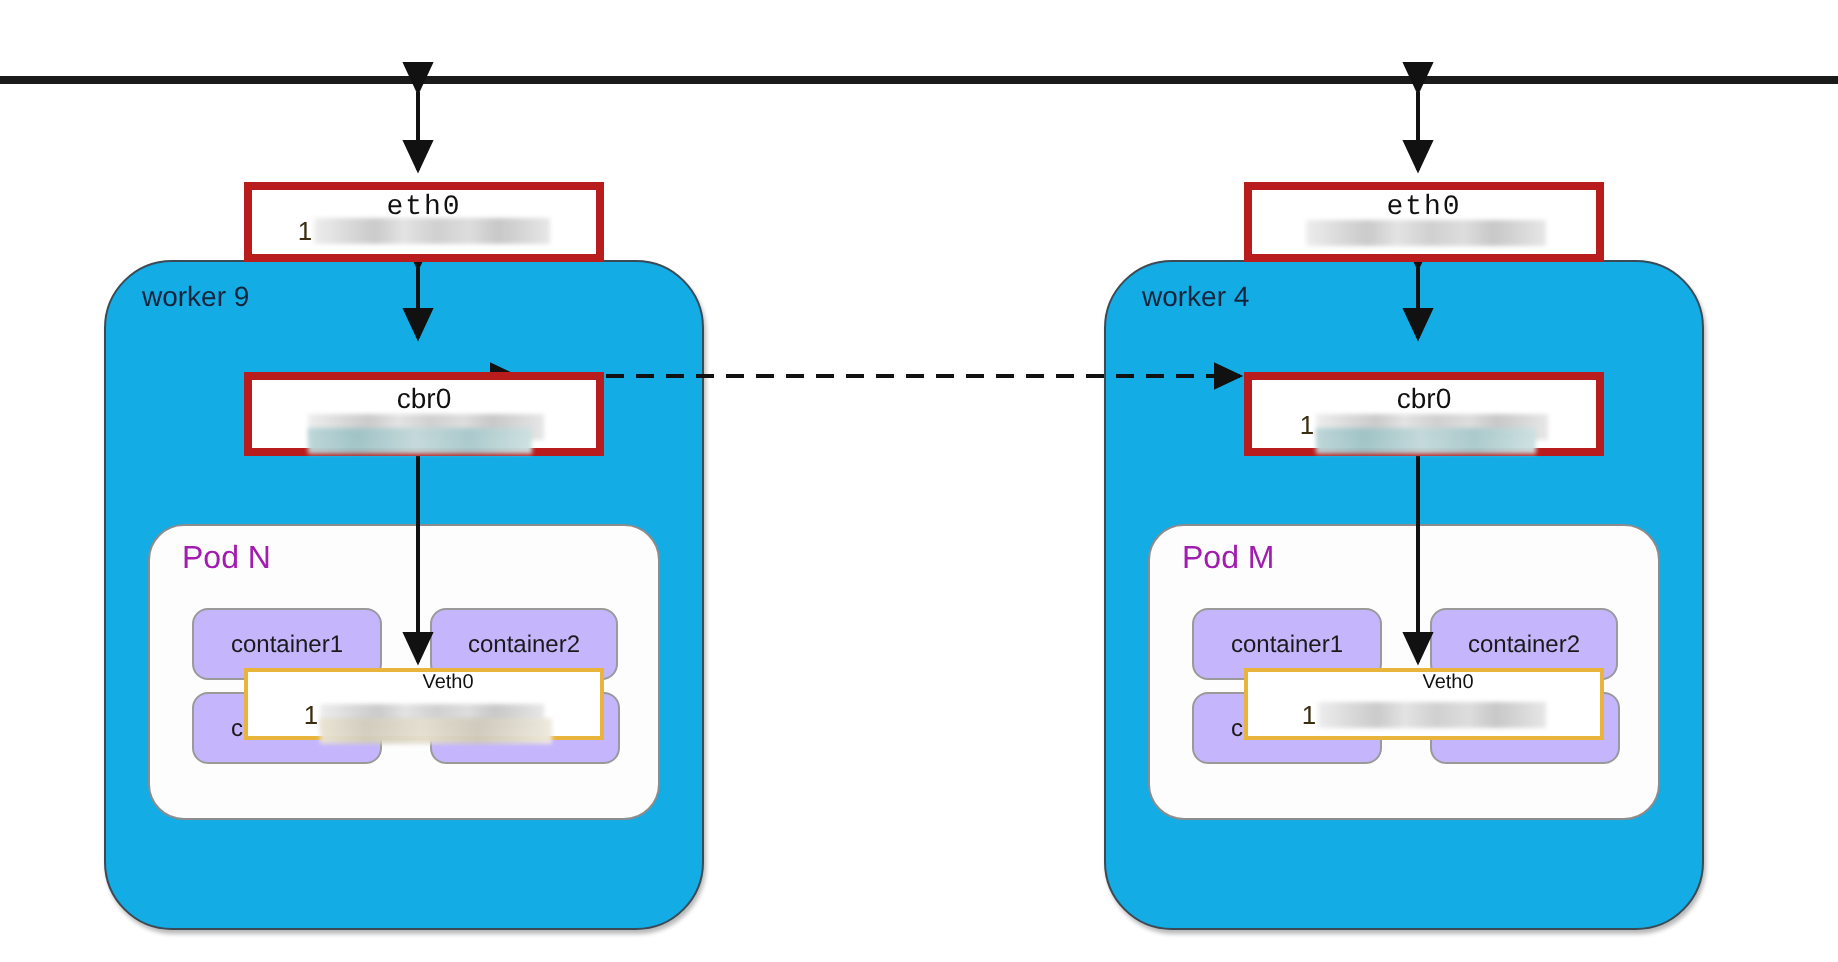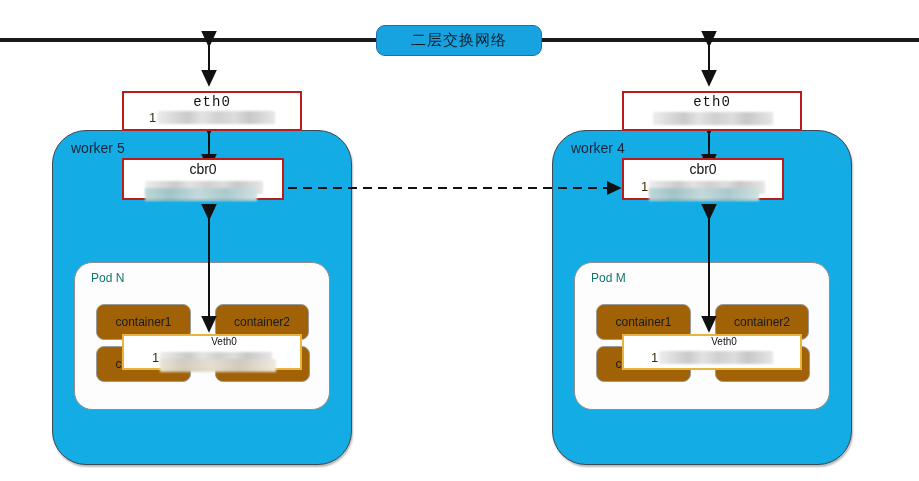--- a/index.html
+++ b/index.html
@@ -65,21 +65,21 @@
     left: 18px;
     top: 9px;
     font-size: 14px;
     color: #15243a;
   }
 
   
   .nic {
     position: absolute;
     background: #ffffff;
-    border: 2px solid #b91c1c;
+    border: 4px solid #b91c1c;
     box-sizing: border-box;
     z-index: 6;
   }
   .nic .nic-title {
     position: absolute;
     left: 0;
     right: 0;
     top: 1px;
     text-align: center;
     font-size: 14px;
@@ -135,23 +135,23 @@
   .eth0 {
     width: 180px;
     height: 40px;
     top: 91px;
   }
   #eth0-1 { left: 122px; }
   #eth0-2 { left: 622px; }
 
   
   .cbr0 {
-    width: 162px;
+    width: 180px;
     height: 42px;
-    top: 158px;
+    top: 186px;
   }
   #cbr0-1 { left: 122px; }
   #cbr0-2 { left: 622px; }
 
   
   .pod {
     position: absolute;
     top: 262px;
     width: 256px;
     height: 148px;
@@ -160,28 +160,28 @@
     border-radius: 18px;
     box-sizing: border-box;
     z-index: 2;
   }
   #pod-1 { left: 74px; }
   #pod-2 { left: 574px; }
   .pod-label {
     position: absolute;
     left: 16px;
     top: 8px;
-    font-size: 12px;
-    color: #0f766e;
+    font-size: 16px;
+    color: #a21caf;
   }
 
   
   .ctr {
     position: absolute;
-    background: #a16207;
+    background: #c4b5fd;
     border: 1px solid #9a9a9a;
     border-radius: 8px;
     box-sizing: border-box;
     display: flex;
     align-items: center;
     justify-content: center;
     font-size: 12px;
     color: #1a1a1a;
     z-index: 3;
   }
@@ -247,23 +247,20 @@
     fill: none;
     stroke-dasharray: 9 6;
   }
 </style>
 </head>
 <body>
 
 <div id="canvas">
 
   <div class="net-line"></div>
-  <div class="net-badge">
-    <span>二层交换网络</span>
-  </div>
 
   <svg class="arrow-svg" viewBox="0 0 919 481">
     <defs>
       <marker id="ah" markerWidth="9" markerHeight="9" refX="7.5" refY="4.5" orient="auto">
         <path d="M0,0.6 L8.4,4.5 L0,8.4 z" fill="#111111"></path>
       </marker>
       <marker id="ahs" markerWidth="8" markerHeight="8" refX="6.6" refY="4" orient="auto">
         <path d="M0,0.5 L7.4,4 L0,7.5 z" fill="#111111"></path>
       </marker>
     </defs>
@@ -277,21 +274,21 @@
     <line class="arrow-line" x1="709" y1="134" x2="709" y2="169" marker-start="url(#ah)" marker-end="url(#ah)"></line>
 
     <line class="arrow-line" x1="209" y1="219" x2="209" y2="331" marker-start="url(#ah)" marker-end="url(#ah)"></line>
 
     <line class="arrow-line" x1="709" y1="219" x2="709" y2="331" marker-start="url(#ah)" marker-end="url(#ah)"></line>
 
     <line class="arrow-dash" x1="258" y1="188" x2="620" y2="188" marker-start="url(#ahs)" marker-end="url(#ahs)"></line>
   </svg>
 
   <div class="worker" id="worker-1">
-    <span class="worker-label">worker 5</span>
+    <span class="worker-label">worker 9</span>
   </div>
 
   <div class="worker" id="worker-2">
     <span class="worker-label">worker 4</span>
   </div>
 
   <div class="pod" id="pod-1">
     <span class="pod-label">Pod N</span>
     <div class="ctr ctr-tl">container1</div>
     <div class="ctr ctr-tr">container2</div>

